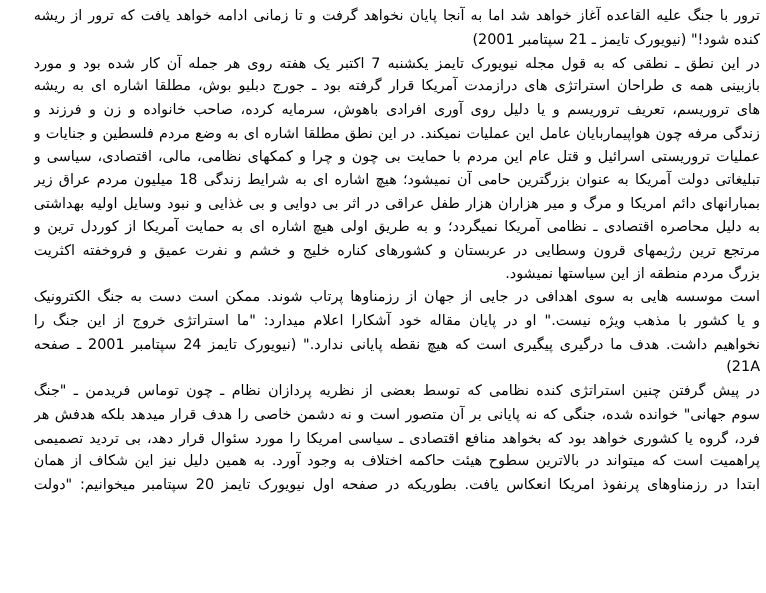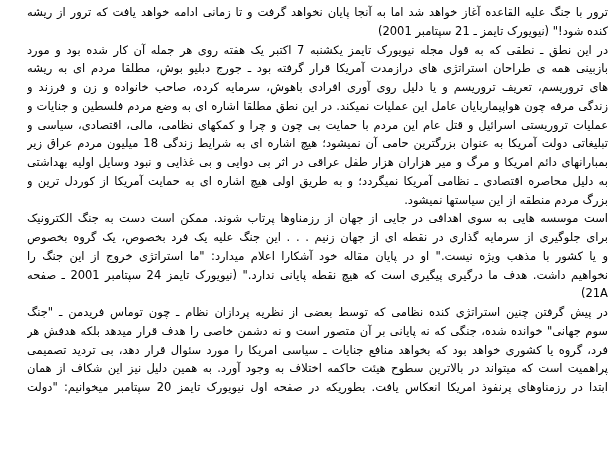--- a/index.html
+++ b/index.html
@@ -34,31 +34,31 @@
     text-align-last: right;
   }
 </style>
 </head>
 <body>
 
 <div class="page">
   <div class="line j">ترور با جنگ علیه القاعده آغاز خواهد شد اما به آنجا پایان نخواهد گرفت و تا زمانی ادامه خواهد یافت که ترور از ریشه</div>
   <div class="line pe">کنده شود!" (نیویورک تایمز ـ 21 سپتامبر 2001)</div>
   <div class="line j">در این نطق ـ نطقی که به قول مجله نیویورک تایمز یکشنبه 7 اکتبر یک هفته روی هر جمله آن کار شده بود و مورد</div>
-  <div class="line j">بازبینی همه ی طراحان استراتژی های درازمدت آمریکا قرار گرفته بود ـ جورج دبلیو بوش، مطلقا مردم ای به ریشه</div>
+  <div class="line j">بازبینی همه ی طراحان استراتژی های درازمدت آمریکا قرار گرفته بود ـ جورج دبلیو بوش، مطلقا اشاره ای به ریشه</div>
   <div class="line j">های تروریسم، تعریف تروریسم و یا دلیل روی آوری افرادی باهوش، سرمایه کرده، صاحب خانواده و زن و فرزند و</div>
   <div class="line j">زندگی مرفه چون هواپیماربایان عامل این عملیات نمیکند. در این نطق مطلقا اشاره ای به وضع مردم فلسطین و جنایات و</div>
   <div class="line j">عملیات تروریستی اسرائیل و قتل عام این مردم با حمایت بی چون و چرا و کمکهای نظامی، مالی، اقتصادی، سیاسی و</div>
   <div class="line j">تبلیغاتی دولت آمریکا به عنوان بزرگترین حامی آن نمیشود؛ هیچ اشاره ای به شرایط زندگی 18 میلیون مردم عراق زیر</div>
   <div class="line j">بمبارانهای دائم امریکا و مرگ و میر هزاران هزار طفل عراقی در اثر بی دوایی و بی غذایی و نبود وسایل اولیه بهداشتی</div>
   <div class="line j">به دلیل محاصره اقتصادی ـ نظامی آمریکا نمیگردد؛ و به طریق اولی هیچ اشاره ای به حمایت آمریکا از کوردل ترین و</div>
+  <div class="line j">مرتجع ترین رژیمهای قرون وسطایی در عربستان و کشورهای کناره خلیج و خشم و نفرت عمیق و فروخفته اکثریت</div>
   <div class="line pe">بزرگ مردم منطقه از این سیاستها نمیشود.</div>
   <div class="line j">است موسسه هایی به سوی اهدافی در جایی از جهان از رزمناوها پرتاب شوند. ممکن است دست به جنگ الکترونیک</div>
-  <div class="line j">برای جلوگیری از سرمایه گذاری در نقطه ای از جهان زنیم . . . این جنگ علیه یک فرد بخصوص، یک گروه بخصوص</div>
   <div class="line j">و یا کشور با مذهب ویژه نیست." او در پایان مقاله خود آشکارا اعلام میدارد: "ما استراتژی خروج از این جنگ را</div>
   <div class="line j">نخواهیم داشت. هدف ما درگیری پیگیری است که هیچ نقطه پایانی ندارد." (نیویورک تایمز 24 سپتامبر 2001 ـ صفحه</div>
   <div class="line pe">21A)</div>
   <div class="line j">در پیش گرفتن چنین استراتژی کنده نظامی که توسط بعضی از نظریه پردازان نظام ـ چون توماس فریدمن ـ "جنگ</div>
   <div class="line j">سوم جهانی" خوانده شده، جنگی که نه پایانی بر آن متصور است و نه دشمن خاصی را هدف قرار میدهد بلکه هدفش هر</div>
-  <div class="line j">فرد، گروه یا کشوری خواهد بود که بخواهد منافع جنایات ـ سیاسی امریکا را مورد سئوال قرار دهد، بی تردید تصمیمی</div>
+  <div class="line j">فرد، گروه یا کشوری خواهد بود که بخواهد منافع اقتصادی ـ سیاسی امریکا را مورد سئوال قرار دهد، بی تردید تصمیمی</div>
   <div class="line j">پراهمیت است که میتواند در بالاترین سطوح هیئت حاکمه اختلاف به وجود آورد. به همین دلیل نیز این شکاف از همان</div>
   <div class="line j">ابتدا در رزمناوهای پرنفوذ امریکا انعکاس یافت. بطوریکه در صفحه اول نیویورک تایمز 20 سپتامبر میخوانیم: "دولت</div>
 </div>
 
 </body></html>

